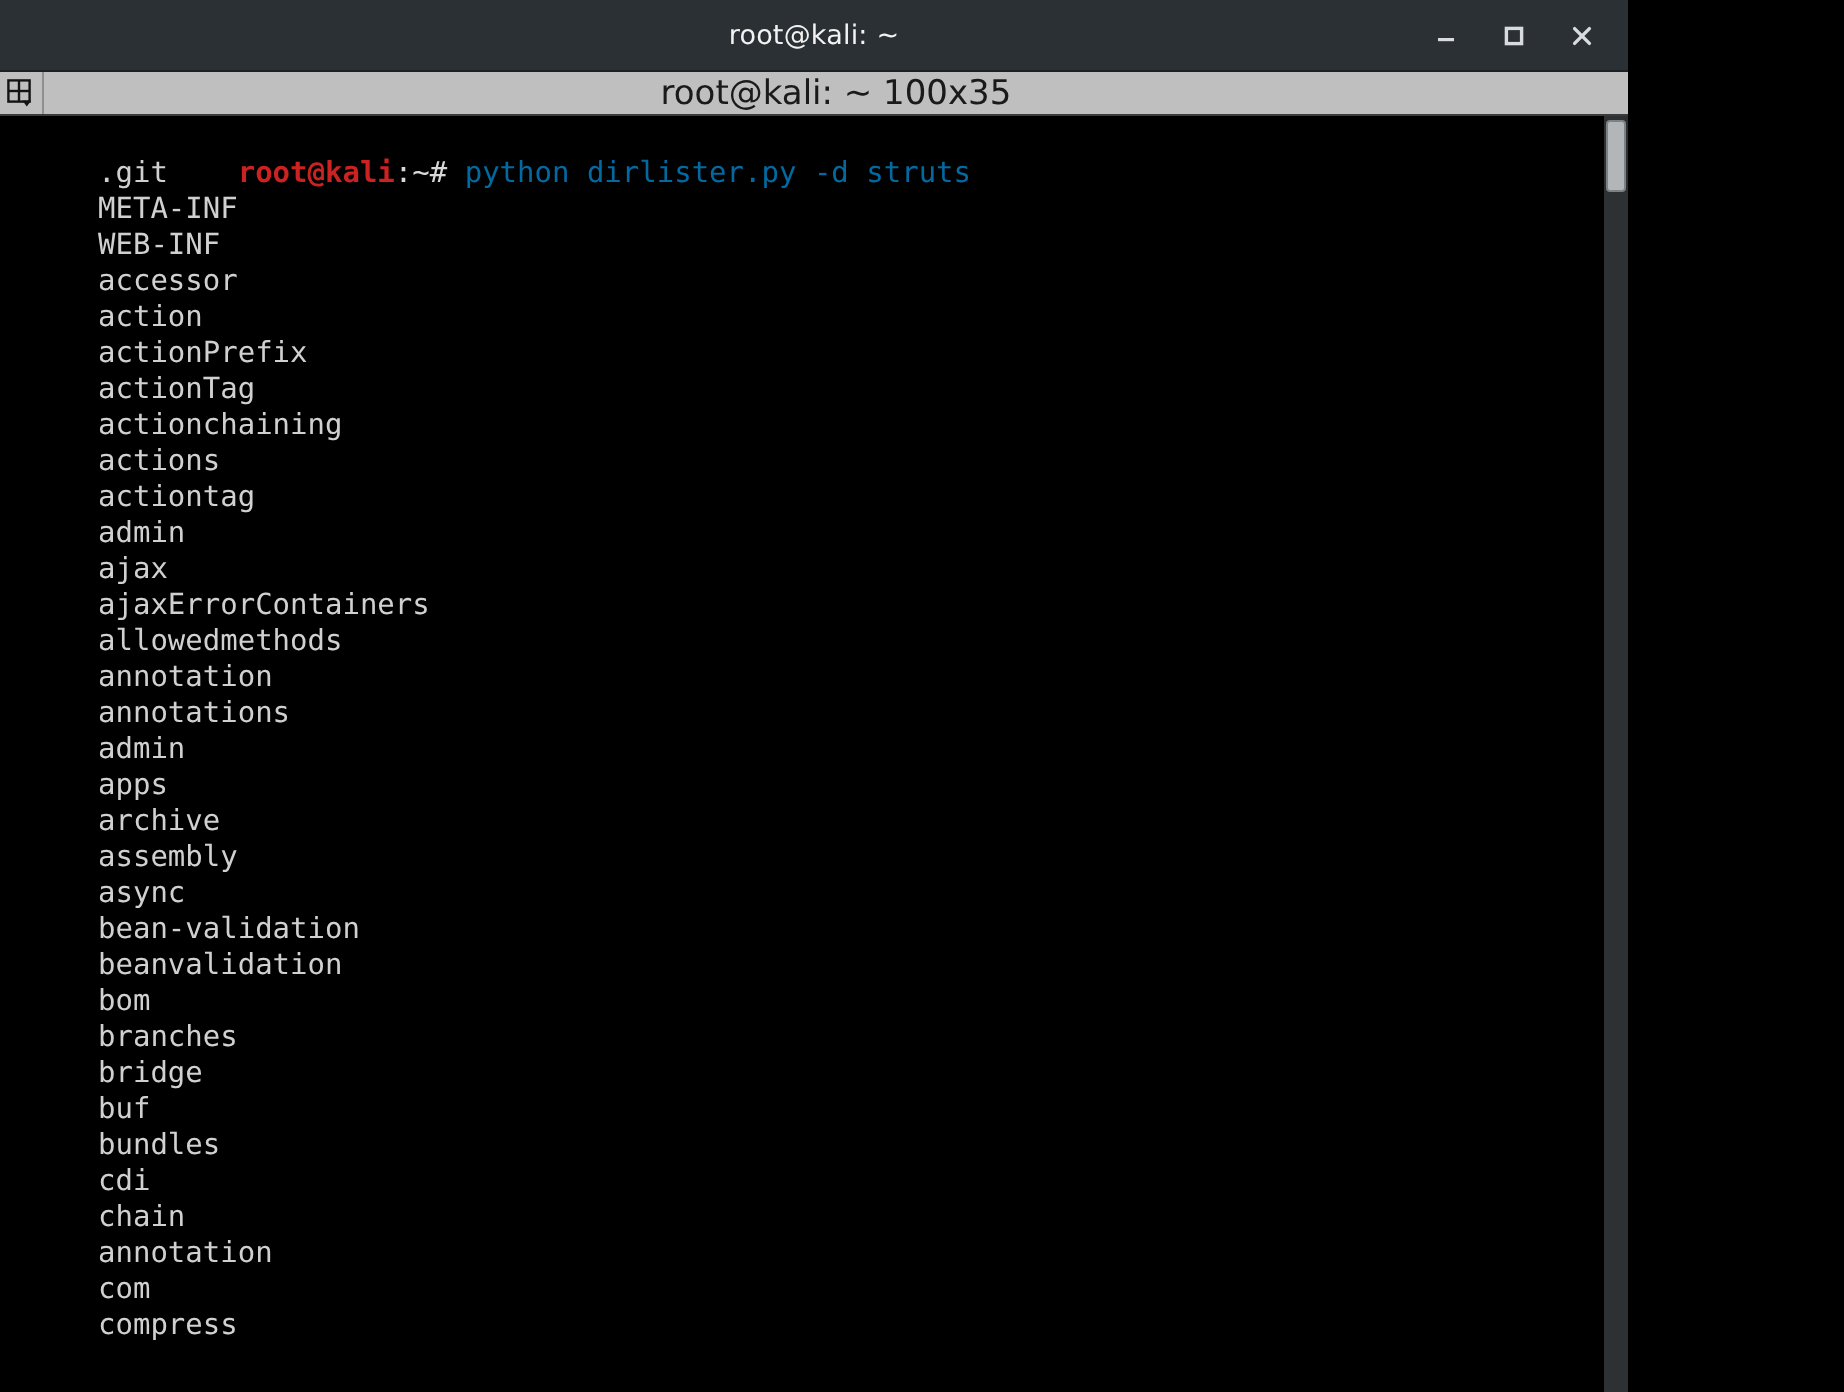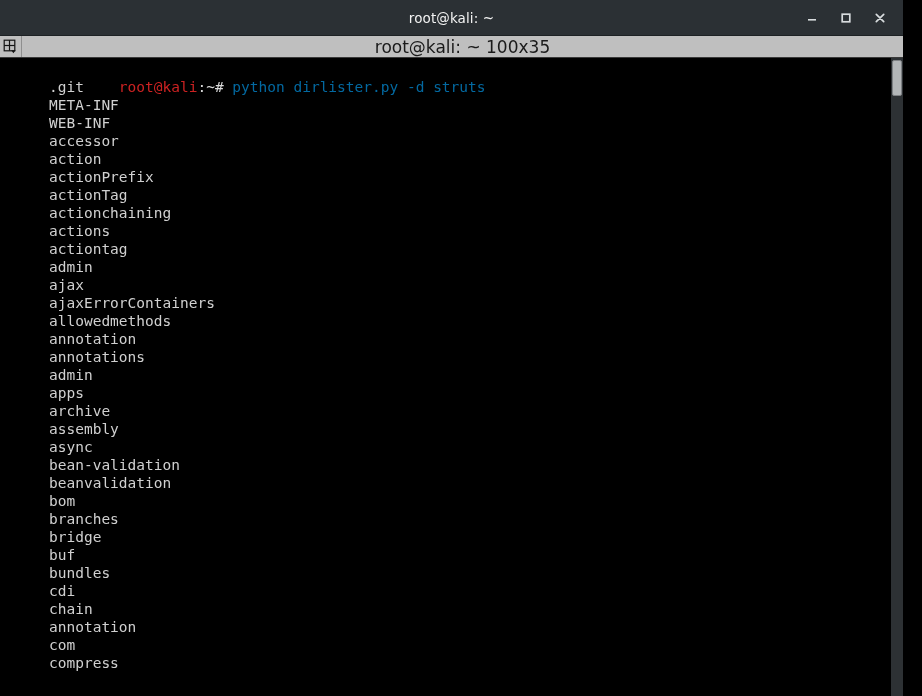--- a/index.html
+++ b/index.html
@@ -7,21 +7,21 @@
     padding: 0;
     background: #000000;
   }
   body {
     width: 922px;
     height: 696px;
     overflow: hidden;
     font-family: "DejaVu Sans Mono", monospace;
   }
   .window {
-    width: 903px;
+    width: 814px;
     height: 696px;
     position: relative;
     display: flex;
     flex-direction: column;
     background: #000000;
   }
 
   
   .titlebar {
     height: 36px;
@@ -117,21 +117,21 @@
     font-family: "DejaVu Sans Mono", monospace;
     font-size: 14.5px;
     line-height: 18px;
     color: #d0d0d0;
     white-space: pre;
     height: 18px;
     margin-left: 48px;
   }
   .prompt-user {
     color: #cc2222;
-    font-weight: normal;
+    font-weight: bold;
   }
   .prompt-sep {
     color: #d8d8d8;
   }
   .prompt-cmd {
     color: #0369a1;
   }
 
   
   .scrollbar {

